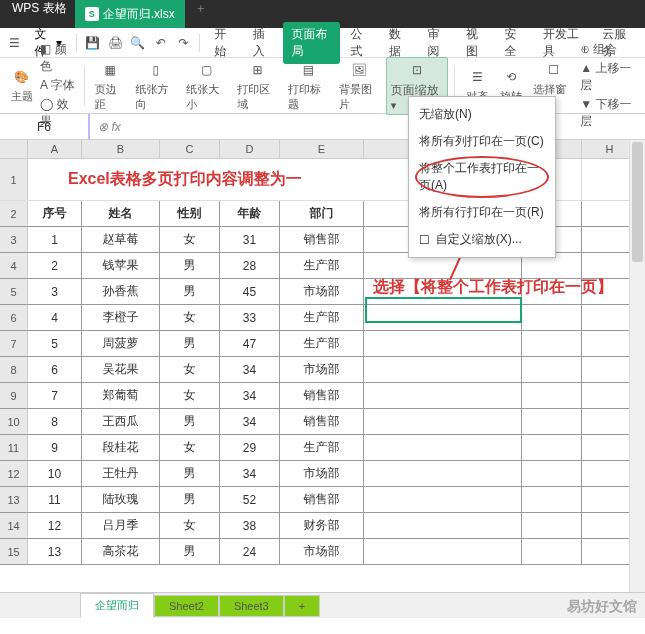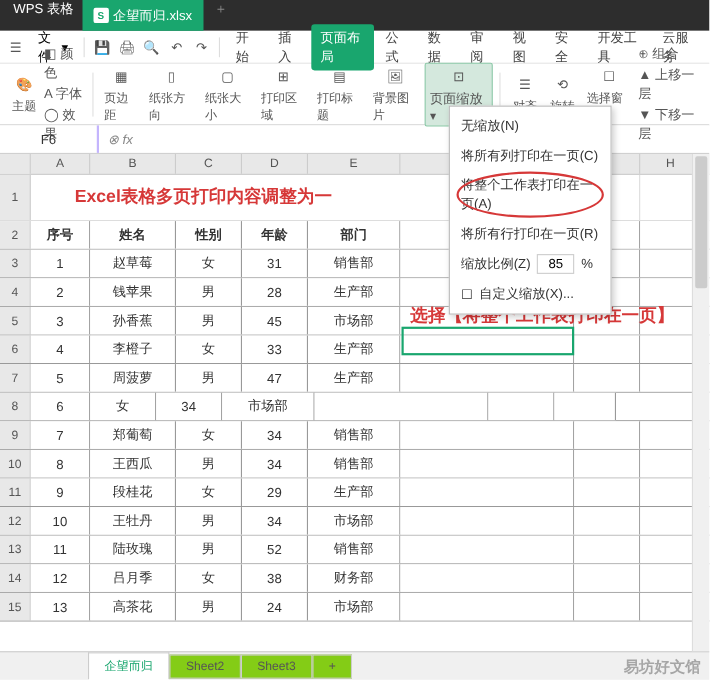--- a/index.html
+++ b/index.html
@@ -152,25 +152,20 @@
 </div>
 
 <div class="dropdown">
   <div class="dd-item">无缩放(N)</div>
   <div class="dd-item">将所有列打印在一页(C)</div>
   <div class="dd-item highlighted">
       <span>将整个工作表打印在一页(A)</span>
       <div class="dd-oval"></div>
     </div>
   <div class="dd-item">将所有行打印在一页(R)</div>
-  <div class="dd-item">
-    <span>缩放比例(Z)</span>
-    <input value="85" style="">
-    <span>%</span>
-  </div>
   <div class="dd-item">☐ <span>自定义缩放(X)...</span></div>
 </div>
 
 <div class="namebox-row">
   <div class="namebox">F6</div>
   <span class="fx-ico">⊗ <span>fx</span></span>
   <div class="fx-input"></div>
 </div>
 
 <div class="sheet">
@@ -255,20 +250,21 @@
         <div class="cell cC">男</div>
         <div class="cell cD">47</div>
         <div class="cell cE">生产部</div>
         <div class="cell cF"></div>
         <div class="cell cG"></div>
         <div class="cell cH"></div>
       </div>
       <div class="grid-row rN data-row thick-border">
         <div class="row-hdr">8</div>
         <div class="cell cA">6</div>
+        <div class="cell cB">吴花果</div>
         <div class="cell cC">女</div>
         <div class="cell cD">34</div>
         <div class="cell cE">市场部</div>
         <div class="cell cF"></div>
         <div class="cell cG"></div>
         <div class="cell cH"></div>
       </div>
       <div class="grid-row rN data-row thick-border">
         <div class="row-hdr">9</div>
         <div class="cell cA">7</div>

